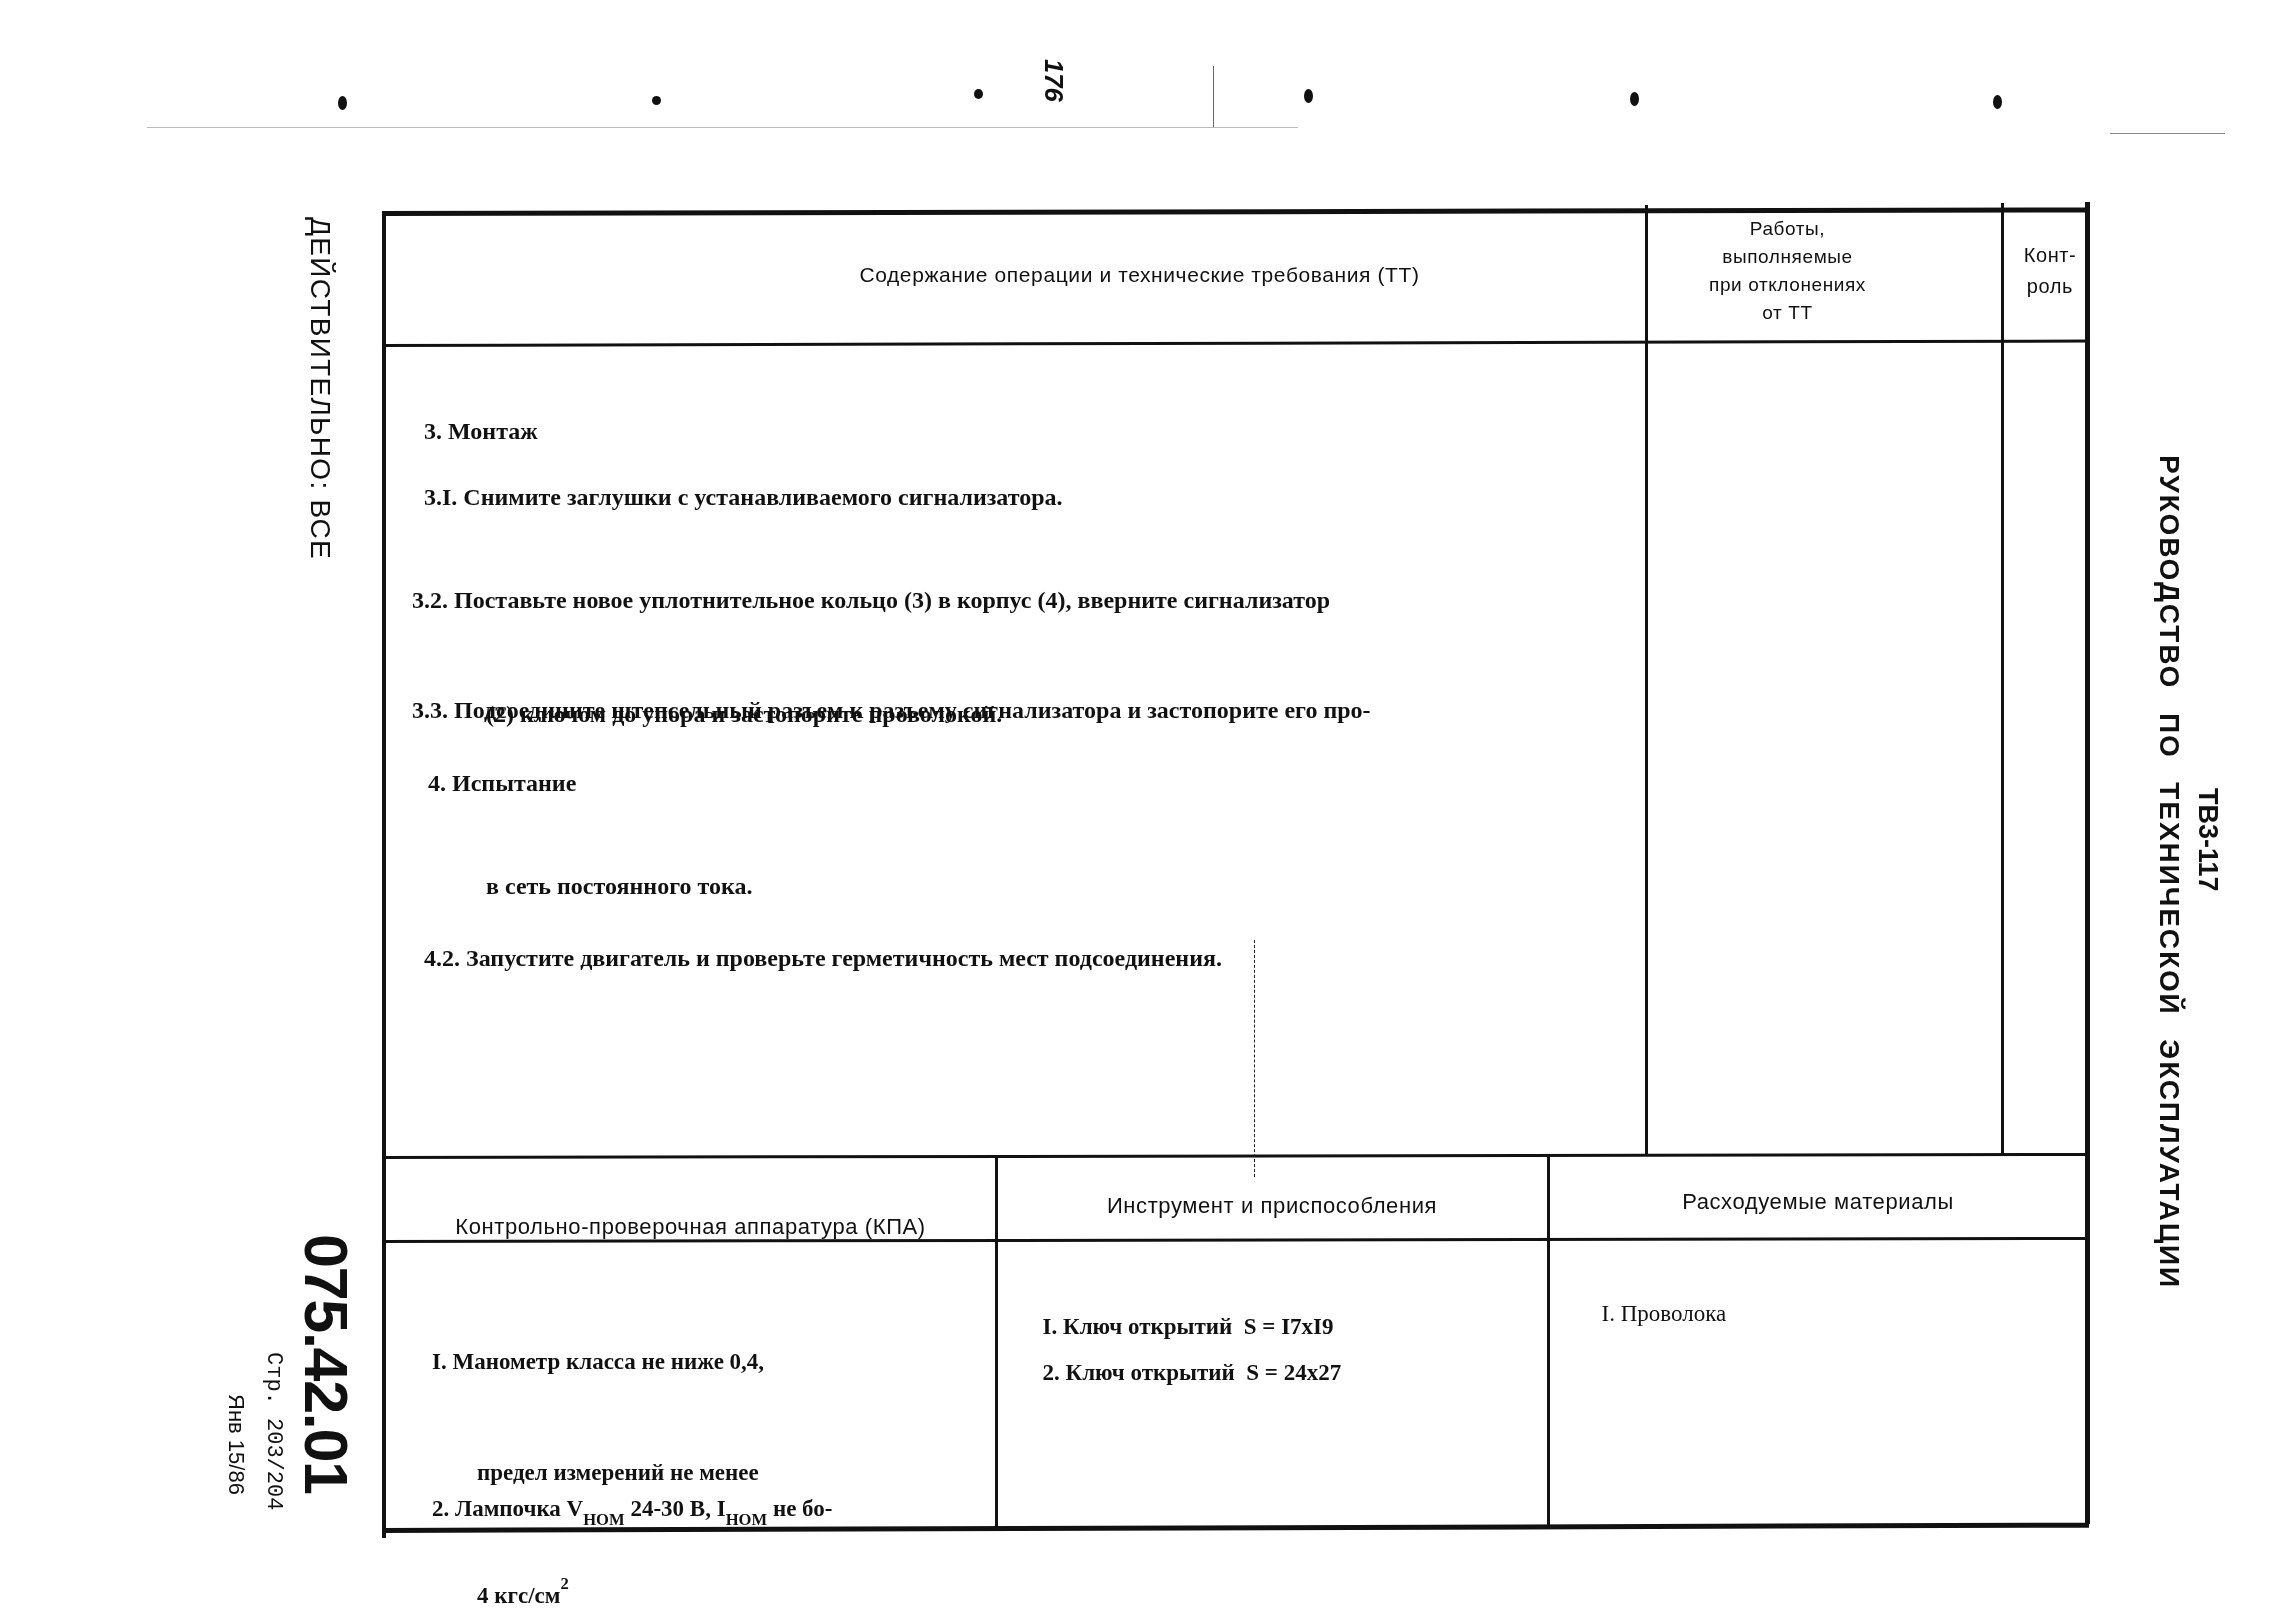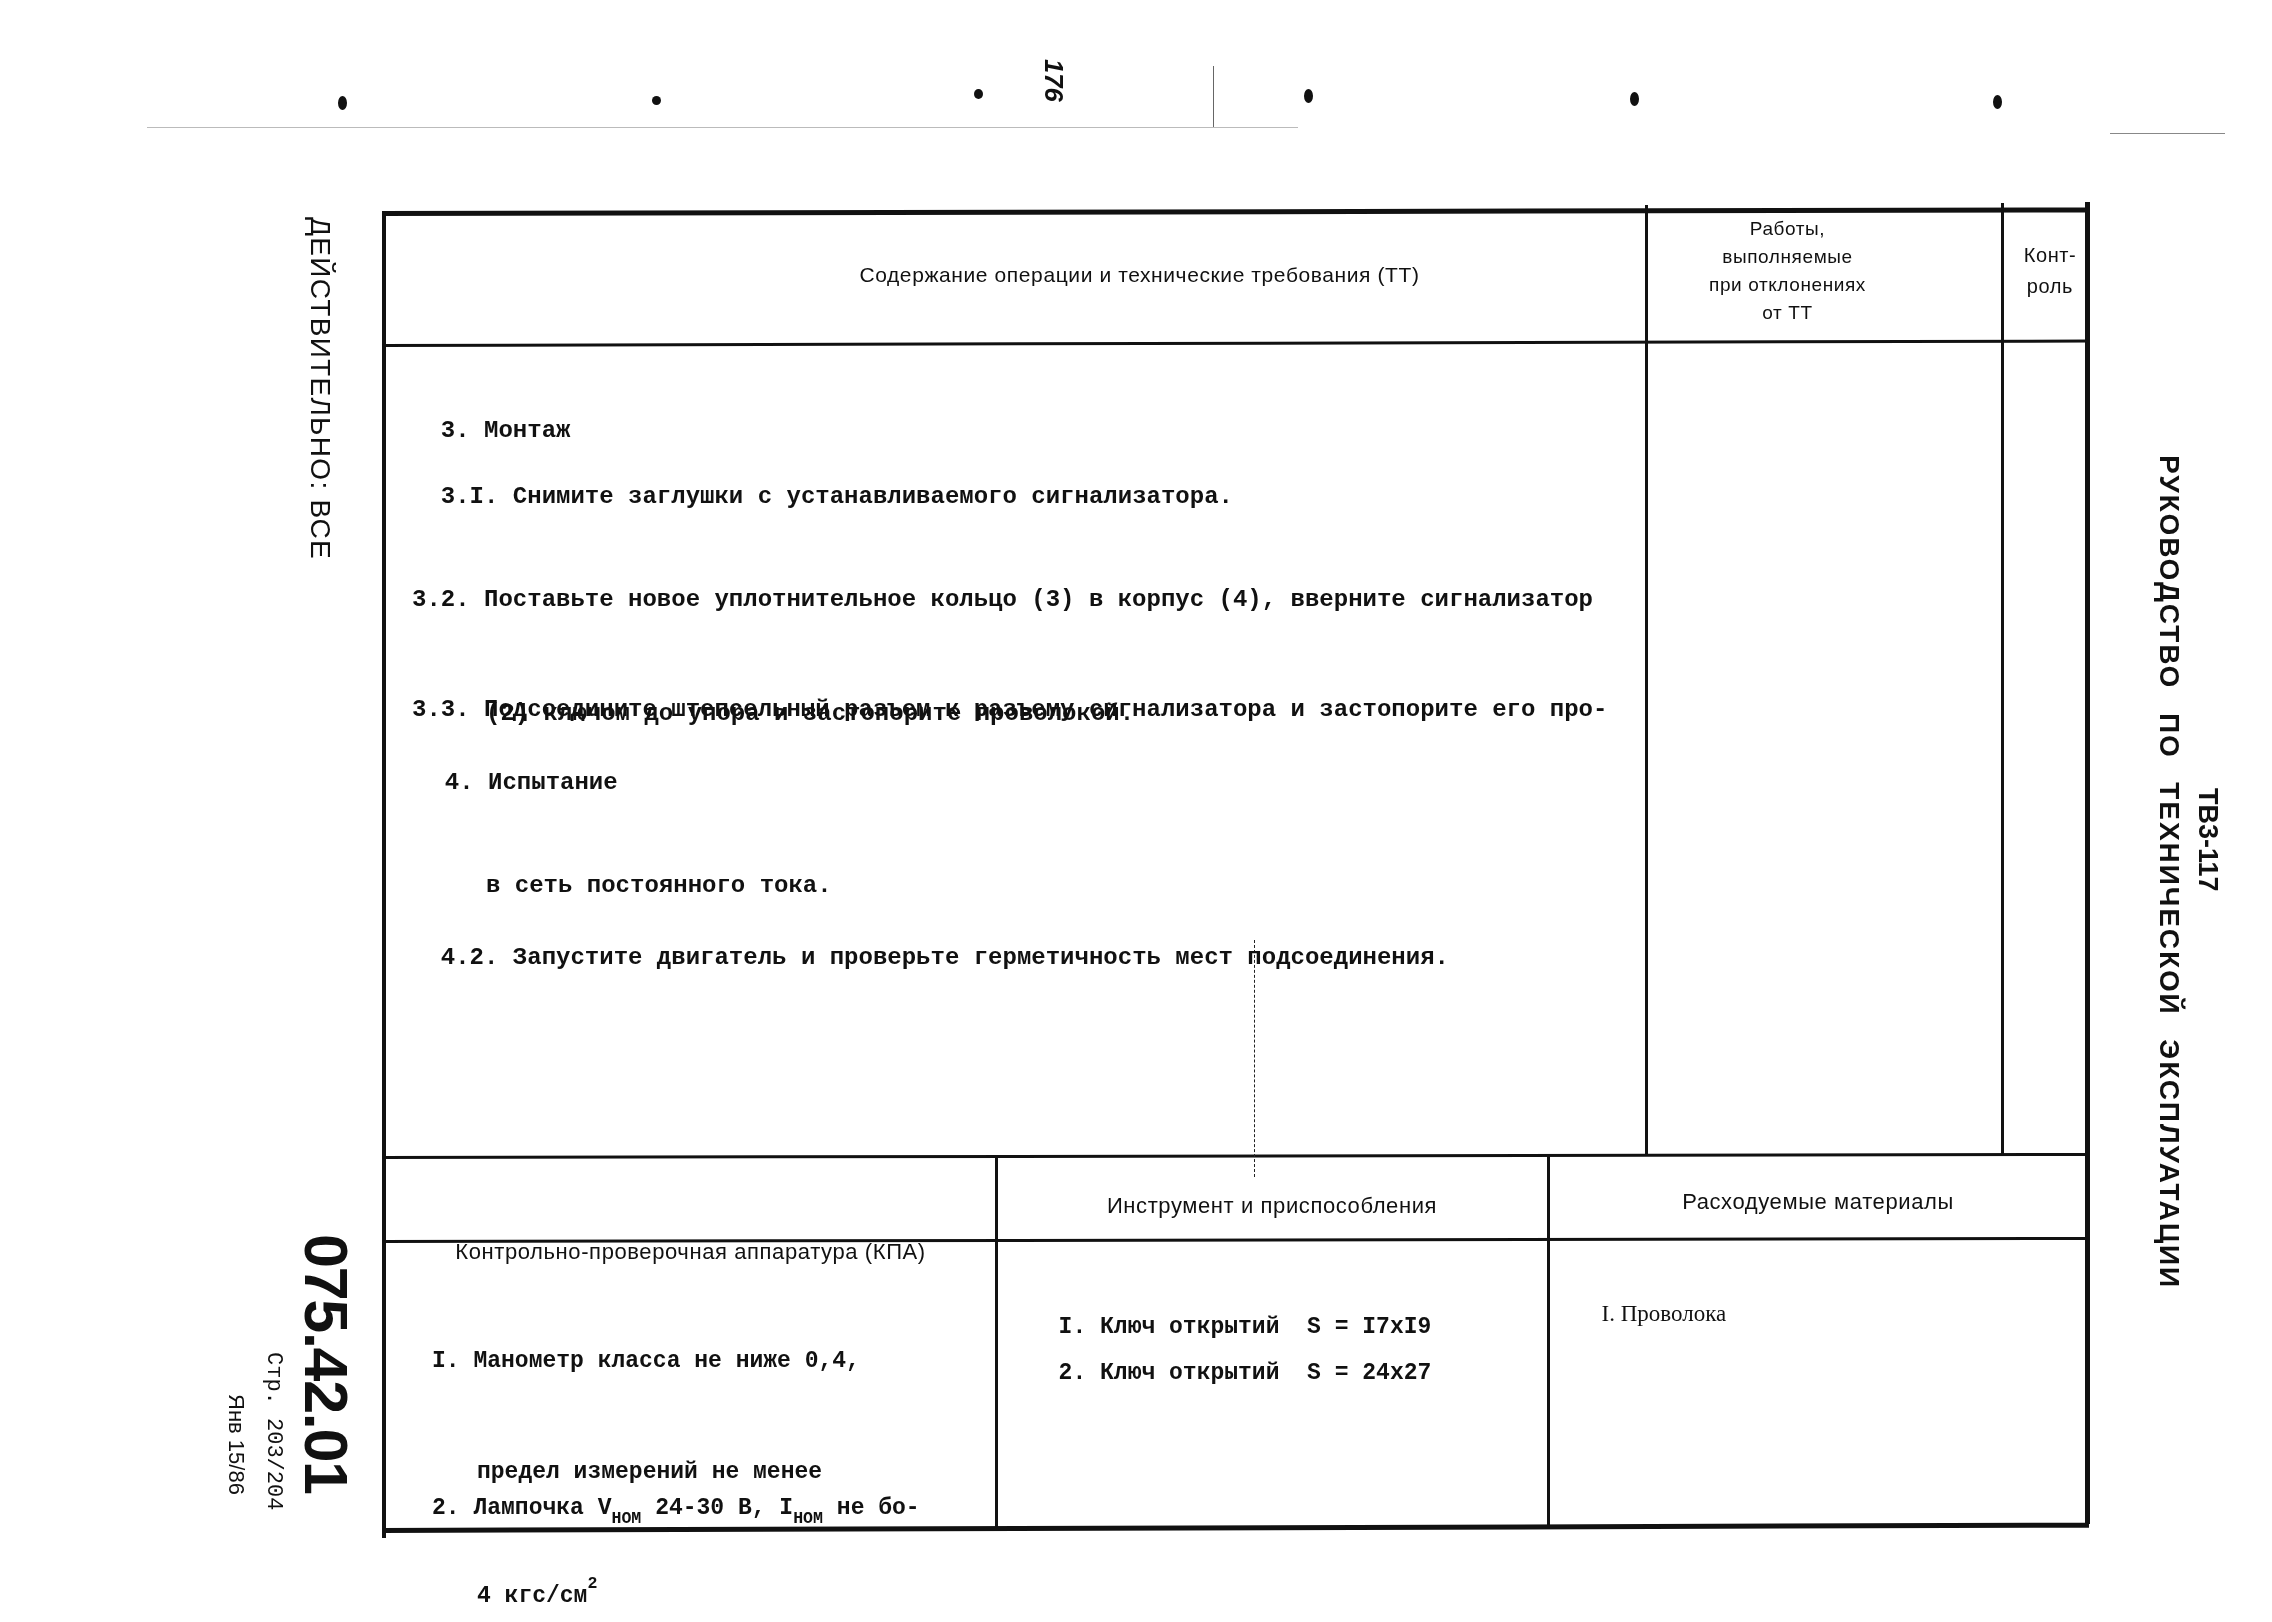--- a/index.html
+++ b/index.html
@@ -9,21 +9,21 @@
   .sans { font-family: "Liberation Sans", "DejaVu Sans", sans-serif; }
 
   
   .hole { position: absolute; width: 9px; height: 14px; background: #111; border-radius: 50%; }
   .scanline { position: absolute; height: 1.3px; background: #999; }
 
   
   .frame-line { position: absolute; background: #111; }
 
   .hdr-text { font-family: "Liberation Sans", "DejaVu Sans", sans-serif; font-size: 21px; text-align: center; letter-spacing: 0.6px; }
-  .body-text { font-family: Liberation Mono, monospace; font-weight: bold; font-size: 24px; line-height: 38px; white-space: pre; }
+  .body-text { font-family: Liberation Serif, serif; font-weight: bold; font-size: 24px; line-height: 38px; white-space: pre; }
   .sub { font-size: 16.6px; vertical-align: -9px; }
   .sup { font-size: 16.6px; vertical-align: 14px; }
 
   .vert { position: absolute; transform-origin: left top; white-space: nowrap; }
 </style>
 </head>
 <body>
 
 <div class="scanline" style="left:147px; top:127px; width:1151px; background:#bbb;"></div>
 <div class="scanline" style="left:2110px; top:133px; width:115px; background:#888;"></div>
@@ -110,21 +110,21 @@
 </div>
 
 <div class="abs body-text" style="left:412px; top:791px;">
   <div style="padding-left:74px;">в сеть постоянного тока.</div>
 </div>
 
 <div class="abs body-text" style="left:412px; top:901px;">
   <span>4.2.</span> <span>Запустите двигатель и проверьте герметичность мест подсоединения.</span>
 </div>
 
-<div class="abs hdr-text" style="left:386px; top:1239px; width:609px; font-size:22px;">Контрольно-проверочная аппаратура (КПА)</div>
+<div class="abs hdr-text" style="left:386px; top:1214px; width:609px; font-size:22px;">Контрольно-проверочная аппаратура (КПА)</div>
 <div class="abs hdr-text" style="left:997px; top:1193px; width:550px; font-size:22px;">Инструмент и приспособления</div>
 <div class="abs hdr-text" style="left:1550px; top:1189px; width:536px; font-size:22px;">Расходуемые материалы</div>
 
 <div class="abs body-text" style="left:432px; top:1269px; line-height:37px; font-size:23px;">
   <div><span>I.</span> <span>Манометр класса не ниже 0,4,</span></div>
   <div style="padding-left:45px;">предел измерений не менее</div>
   <div style="padding-left:45px;"><span>4 кгс/см</span><span class="sup">2</span></div>
 </div>
 
 <div class="abs body-text" style="left:432px; top:1386px; line-height:49px; font-size:23px;">

